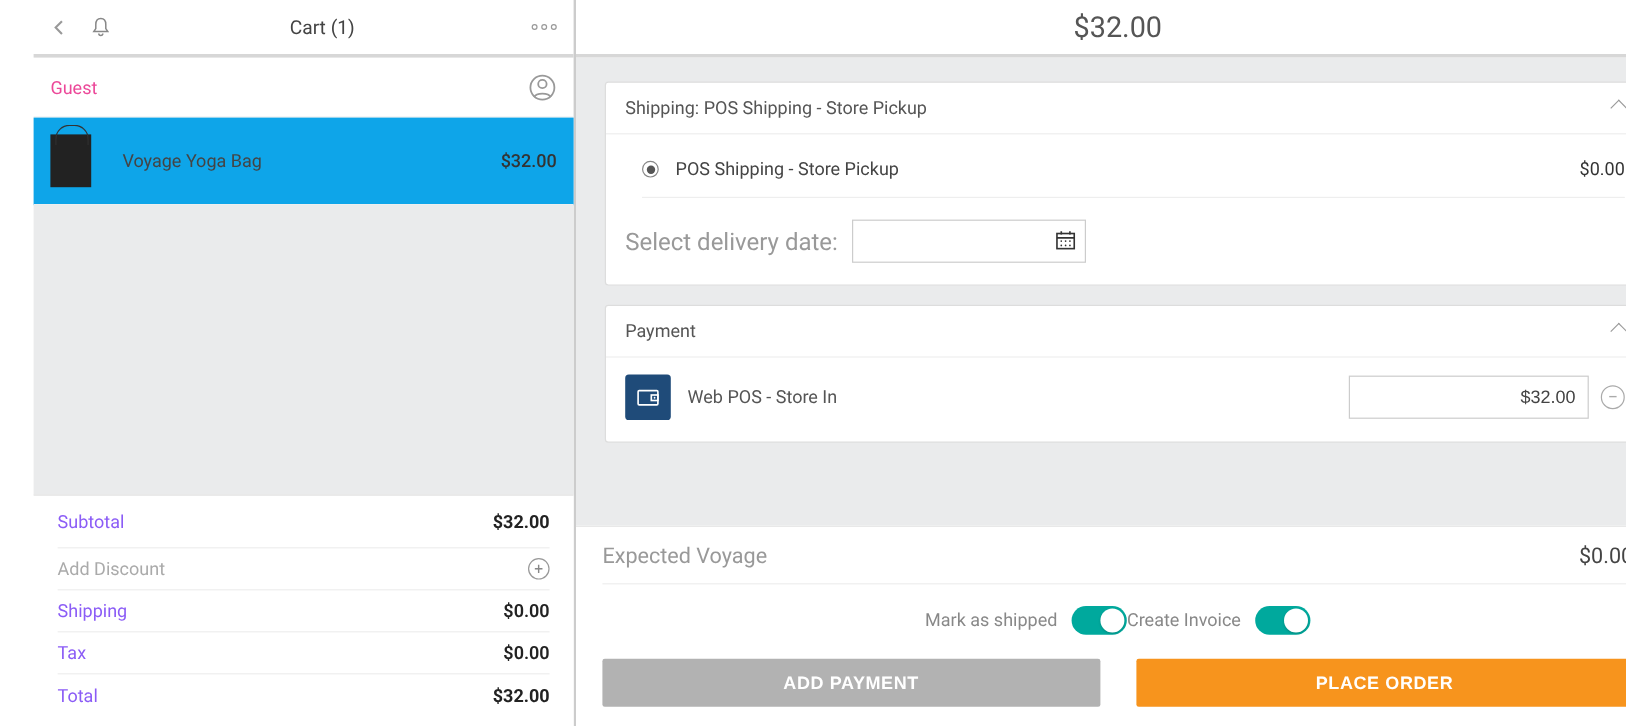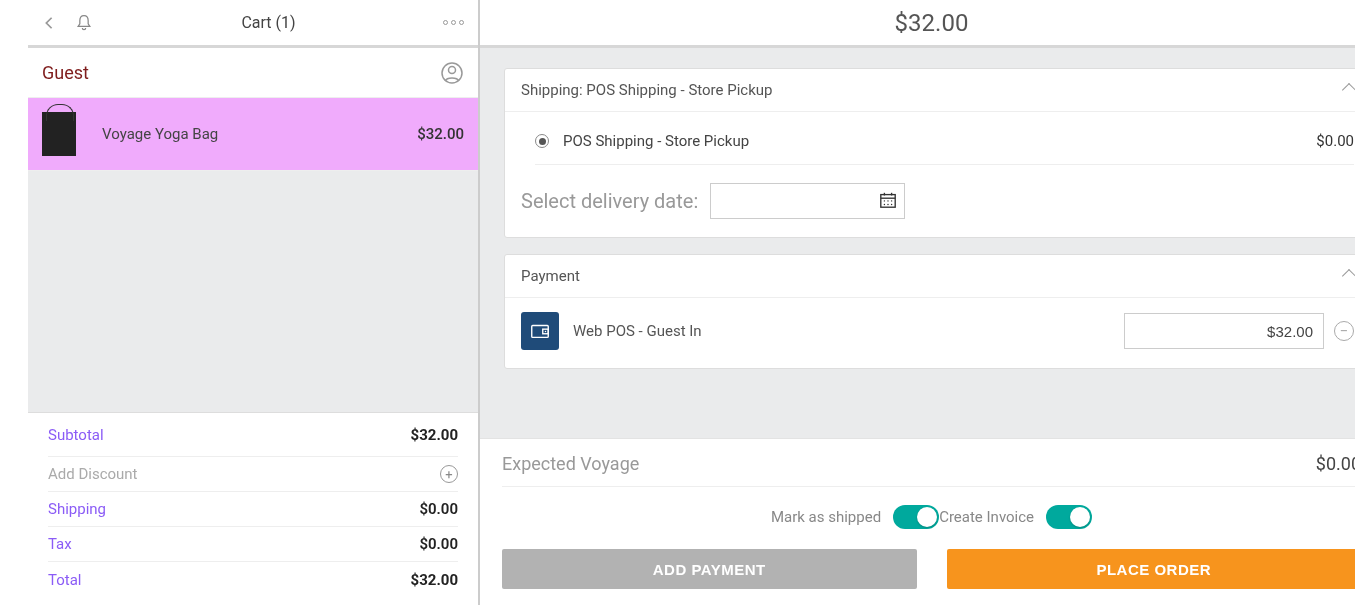--- a/index.html
+++ b/index.html
@@ -11,25 +11,25 @@
 
 .left-header { height: 48px; display: flex; align-items: center; padding: 0 14px; border-bottom: 3px solid #d7d7d7; }
 .back-icon { width: 14px; height: 14px; cursor: pointer; color: #999; }
 .bell-icon { width: 20px; height: 20px; cursor: pointer; color: #888; margin-left: 18px; }
 .cart-title { flex: 1; text-align: center; font-size: 16px; color: #444; }
 .more-icon { display: flex; gap: 3px; cursor: pointer; }
 .more-icon span { width: 5px; height: 5px; border: 1px solid #999; border-radius: 50%; }
 
 
 .guest-row { height: 50px; display: flex; align-items: center; padding: 0 14px; border-bottom: 1px solid #eee; }
-.guest-label { flex: 1; font-size: 18px; color: #7f1d1d; }
+.guest-label { flex: 1; font-size: 15px; color: #ec4899; }
 .user-icon { width: 24px; height: 24px; cursor: pointer; color: #999; }
 
 
-.cart-item { display: flex; align-items: center; padding: 14px; border-bottom: 1px solid #eee; background: #f0abfc; }
+.cart-item { display: flex; align-items: center; padding: 14px; border-bottom: 1px solid #eee; background: #0ea5e9; }
 .cart-item-img { width: 34px; height: 44px; background: #222; position: relative; }
 .cart-item-img::before { content:''; position:absolute; top:-8px; left:4px; width:26px; height:16px; border:1px solid #333; border-bottom:none; border-radius: 12px 12px 0 0; }
 .cart-item-name { flex: 1; margin-left: 26px; font-size: 15px; color: #444; }
 .cart-item-price { font-size: 15px; color: #333; font-weight: 500; }
 
 .cart-spacer { flex: 1; background: #eaebec; }
 
 
 .totals { border-top: 1px solid #ddd; background: #fff; padding: 0 20px 8px; }
 .total-row { display: flex; justify-content: space-between; align-items: center; height: 35px; border-bottom: 1px solid #eee; font-size: 15px; }
@@ -184,21 +184,21 @@
         </div>
         <div class="panel-body">
           <div class="payment-row">
             <div class="pay-icon">
               <svg viewBox="0 0 24 24">
                   <rect x="3" y="6" width="18" height="13" rx="1" stroke="currentColor" stroke-width="1.5" fill="none"></rect>
                   <rect x="15" y="10" width="6" height="5" stroke="currentColor" stroke-width="1.5" fill="none"></rect>
                   <circle cx="18" cy="12.5" r="0.8" fill="currentColor"></circle>
                 </svg>
             </div>
-            <span class="pay-name">Web POS - Guest In</span>
+            <span class="pay-name">Web POS - Store In</span>
             <input class="pay-amount" value="$32.00" style="">
             <div class="remove-btn">−</div>
           </div>
         </div>
       </div>
     </div>
     <div class="right-footer">
       <div class="expected-row">
         <span>Expected Voyage</span>
         <span class="expected-amt">$0.00</span>

